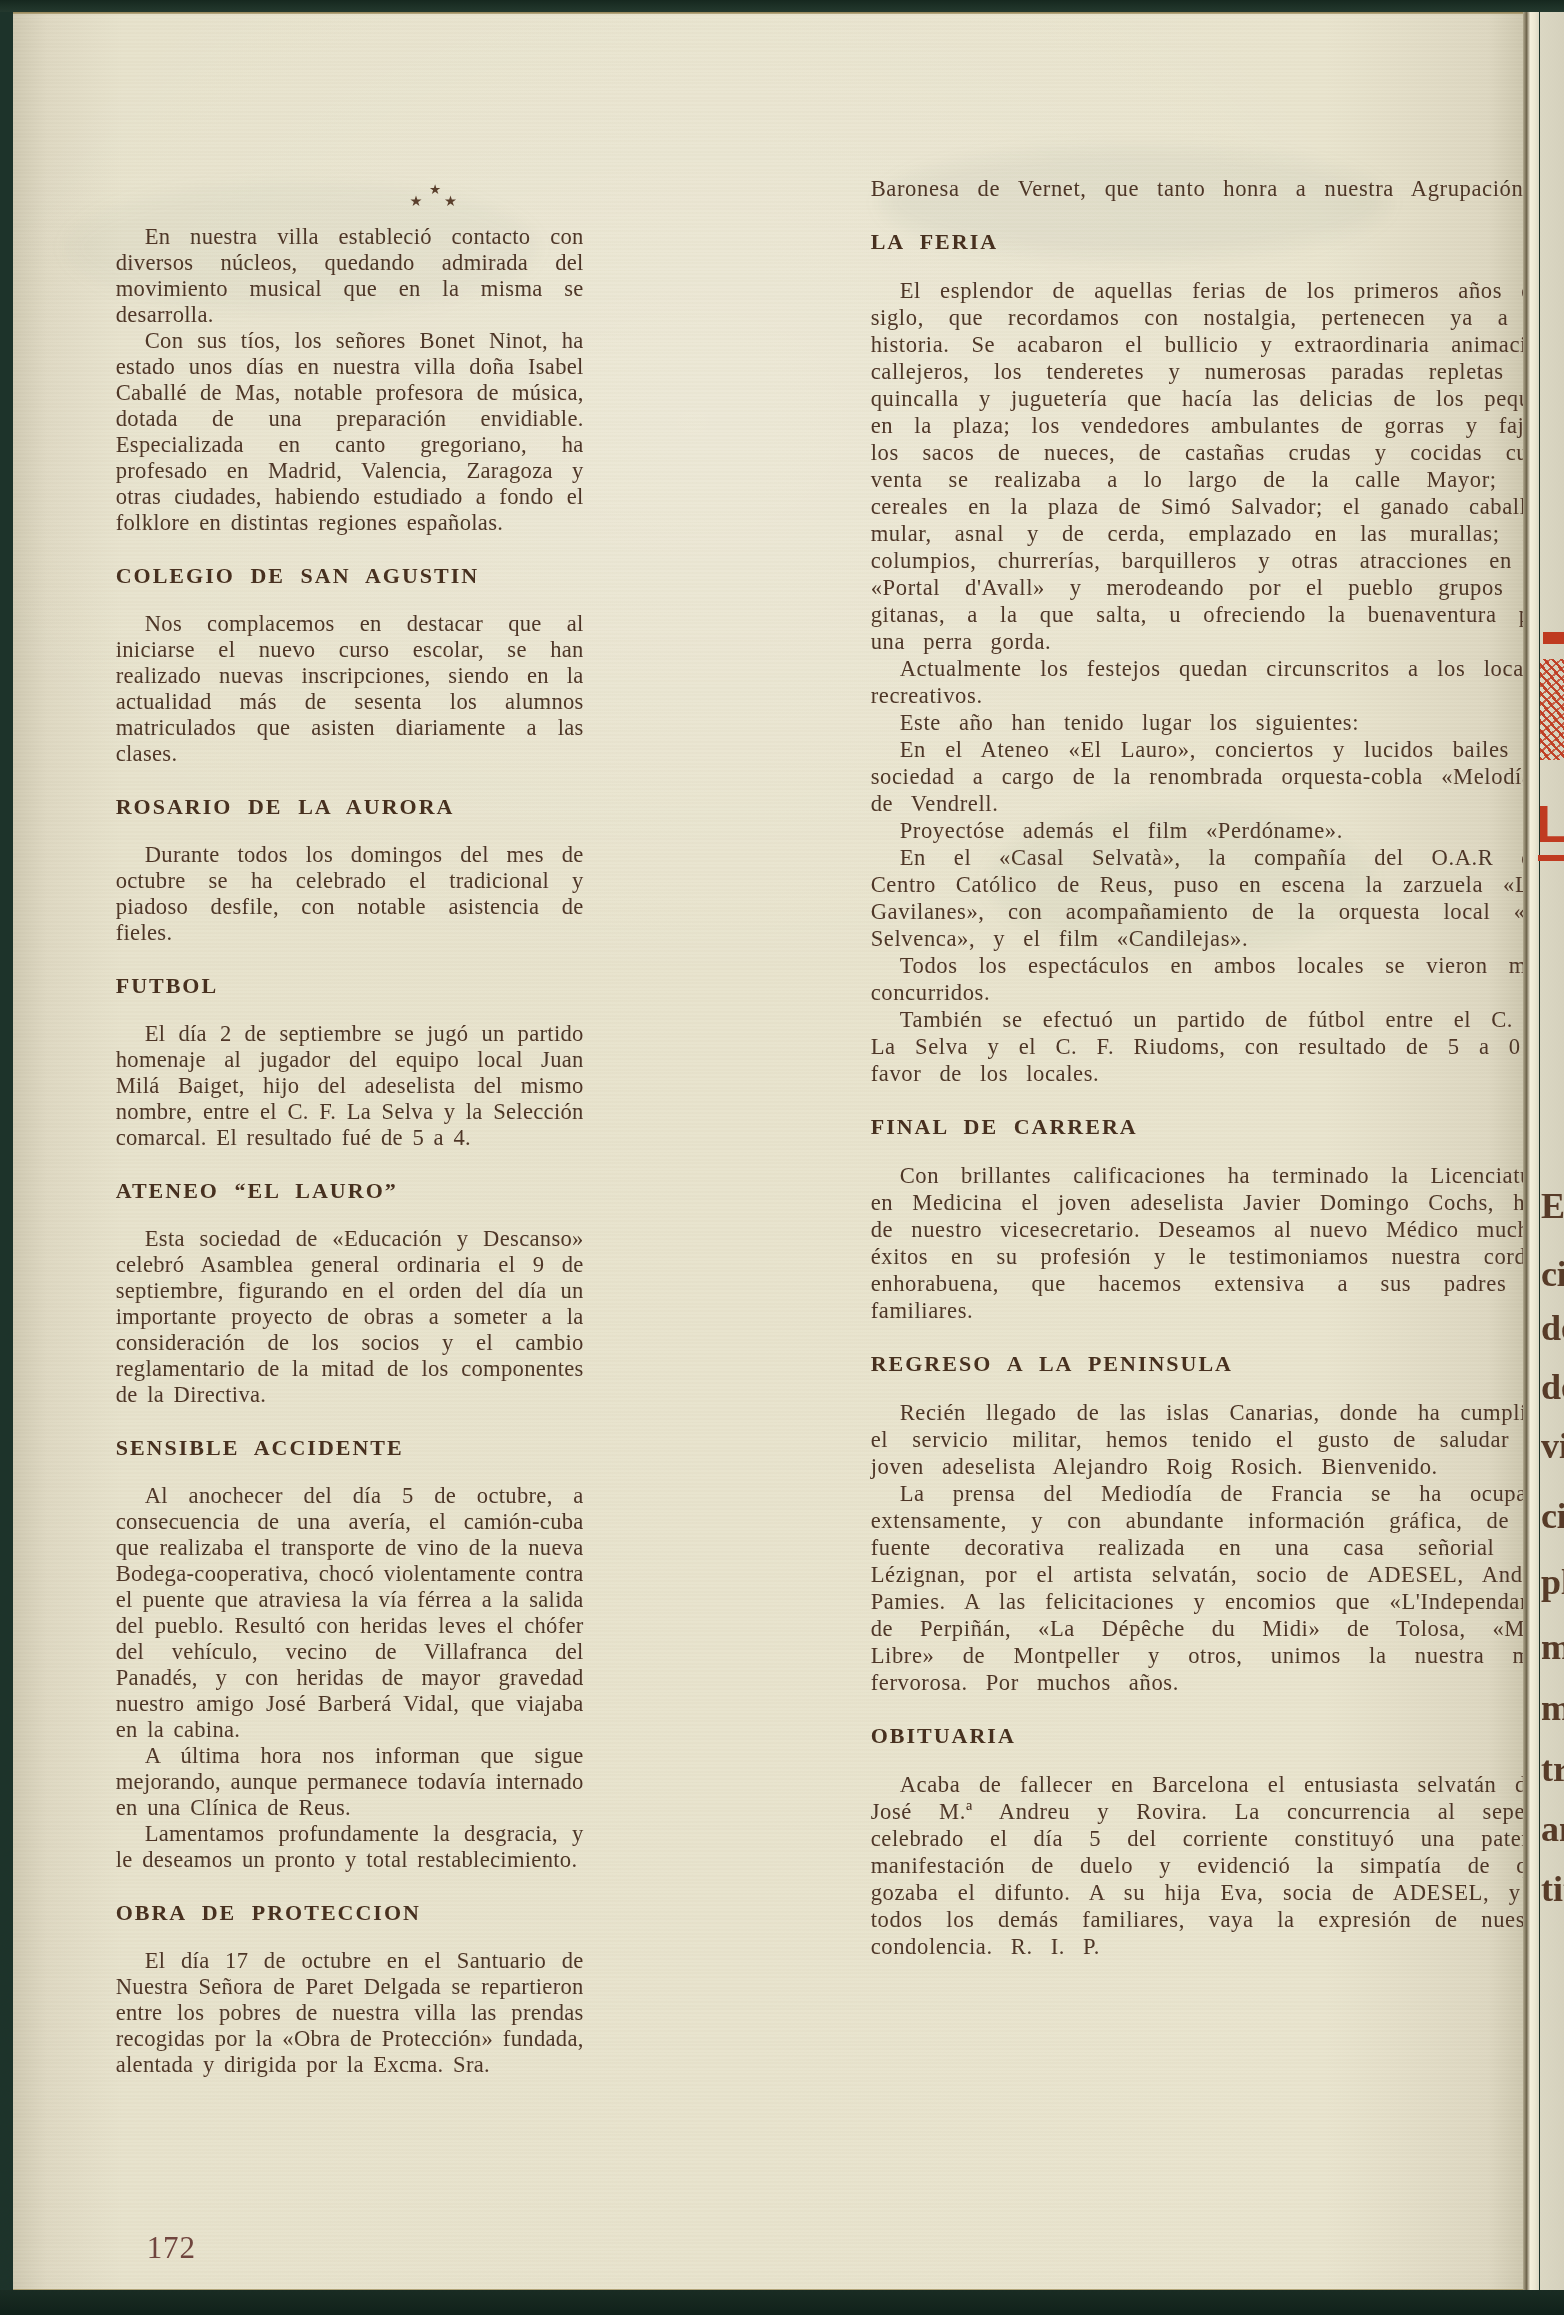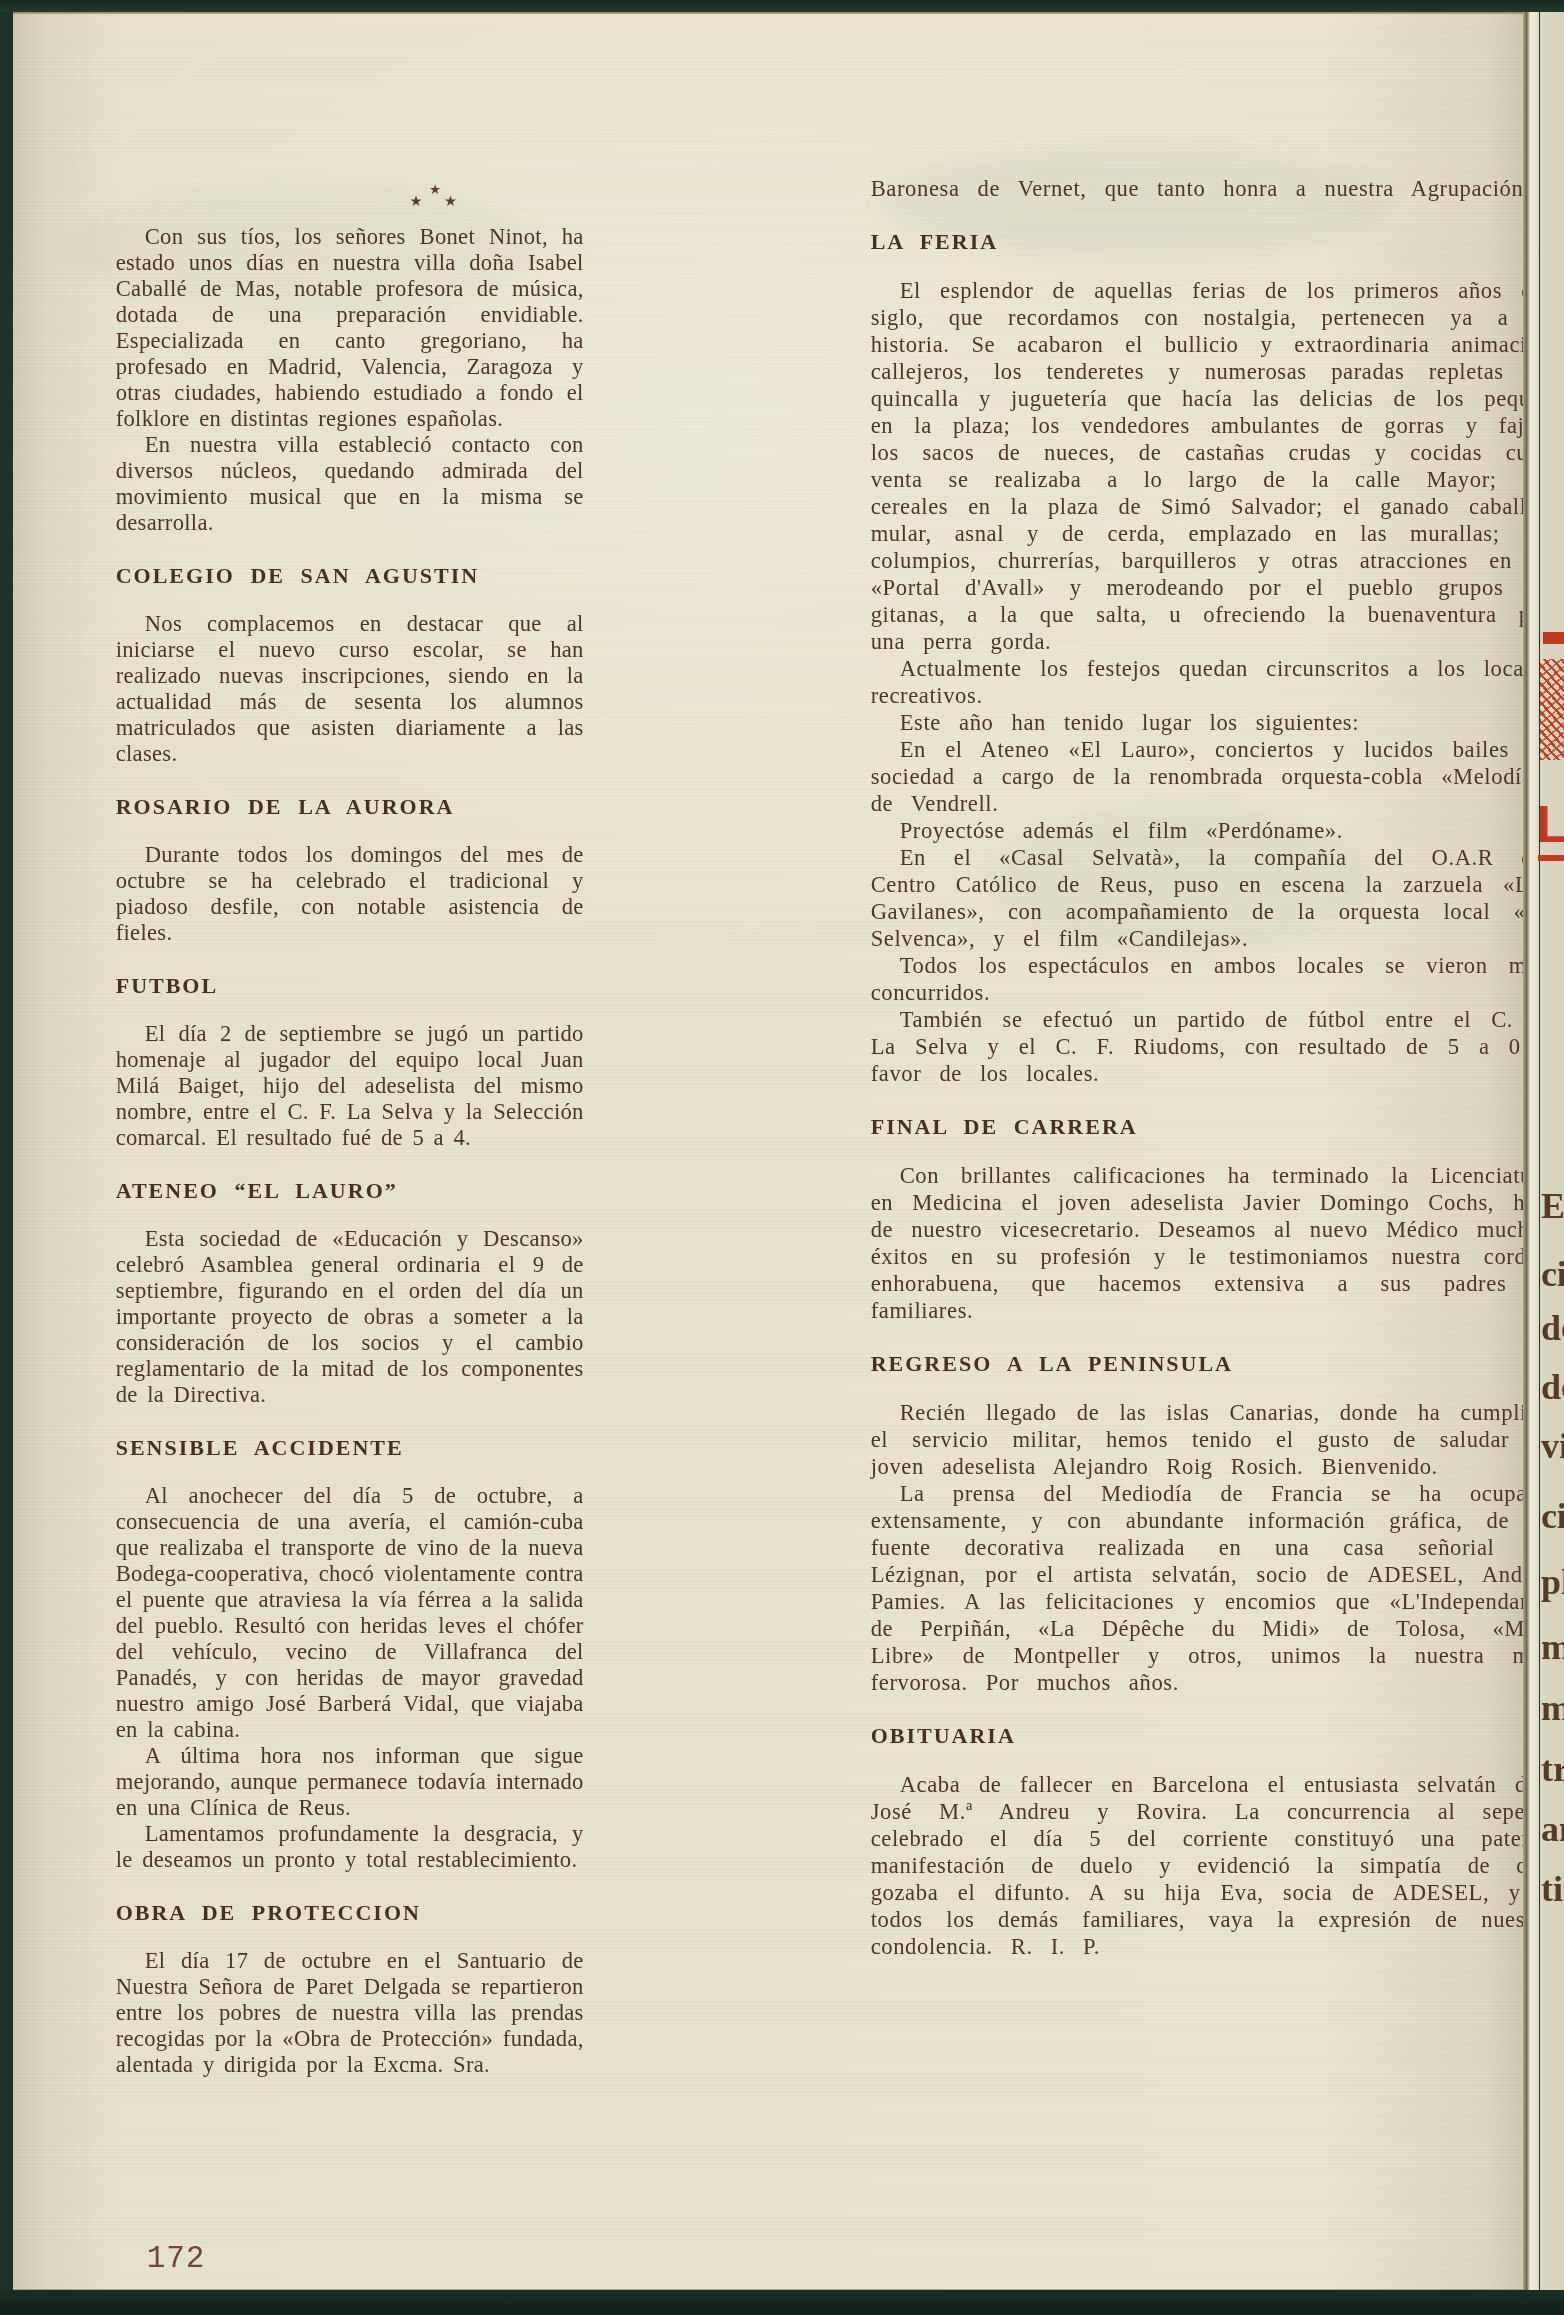--- a/index.html
+++ b/index.html
@@ -81,43 +81,43 @@
     text-indent:0;
   }
   .ornament{
     position:absolute;left:389px;top:172px;width:72px;
     color:#5a3f2c;text-align:center;line-height:11.8px;
     font-size:13.6px;letter-spacing:5.4px;
   }
   .ornament .row2{font-size:14.5px;letter-spacing:9px;}
   .page-number{
     position:absolute;left:134px;top:2218px;
-    font-family:Liberation Mono, monospace;
-    font-size:31px;color:#70453e;letter-spacing:0.9px;margin-top:11px;
+    font-family:Liberation Serif, serif;
+    font-size:31px;color:#70453e;letter-spacing:0.9px;
   }
 </style>
 </head>
 <body>
 
 <div class="band band-top"></div>
 
 <div class="paper">
   <div class="paper-grain"></div>
   <div class="smudge smudge1"></div>
   <div class="smudge smudge2"></div>
   <div class="smudge smudge3"></div>
 
   <div class="ornament">
     <div class="row1">★</div>
     <div class="row2">★ ★</div>
   </div>
 
   <div class="col col-left" id="col-left">
+      <p class="para">En nuestra villa estableció contacto con diversos núcleos, quedando admirada del movimiento musical que en la misma se desarrolla.</p>
       <p class="para">Con sus tíos, los señores Bonet Ninot, ha estado unos días en nuestra villa doña Isabel Caballé de Mas, notable profesora de música, dotada de una preparación envidiable. Especializada en canto gregoriano, ha profesado en Madrid, Valencia, Zaragoza y otras ciudades, habiendo estudiado a fondo el folklore en distintas regiones españolas.</p>
-      <p class="para">En nuestra villa estableció contacto con diversos núcleos, quedando admirada del movimiento musical que en la misma se desarrolla.</p>
       <div class="heading">COLEGIO DE SAN AGUSTIN</div>
       <p class="para">Nos complacemos en destacar que al iniciarse el nuevo curso escolar, se han realizado nuevas inscripciones, siendo en la actualidad más de sesenta los alumnos matriculados que asisten diariamente a las clases.</p>
       <div class="heading">ROSARIO DE LA AURORA</div>
       <p class="para">Durante todos los domingos del mes de octubre se ha celebrado el tradicional y piadoso desfile, con notable asistencia de fieles.</p>
       <div class="heading">FUTBOL</div>
       <p class="para">El día 2 de septiembre se jugó un partido homenaje al jugador del equipo local Juan Milá Baiget, hijo del adeselista del mismo nombre, entre el C. F. La Selva y la Selección comarcal. El resultado fué de 5 a 4.</p>
       <div class="heading">ATENEO “EL LAURO”</div>
       <p class="para">Esta sociedad de «Educación y Descanso» celebró Asamblea general ordinaria el 9 de septiembre, figurando en el orden del día un importante proyecto de obras a someter a la consideración de los socios y el cambio reglamentario de la mitad de los componentes de la Directiva.</p>
       <div class="heading">SENSIBLE ACCIDENTE</div>
       <p class="para">Al anochecer del día 5 de octubre, a consecuencia de una avería, el camión-cuba que realizaba el transporte de vino de la nueva Bodega-cooperativa, chocó violentamente contra el puente que atraviesa la vía férrea a la salida del pueblo. Resultó con heridas leves el chófer del vehículo, vecino de Villafranca del Panadés, y con heridas de mayor gravedad nuestro amigo José Barberá Vidal, que viajaba en la cabina.</p>

